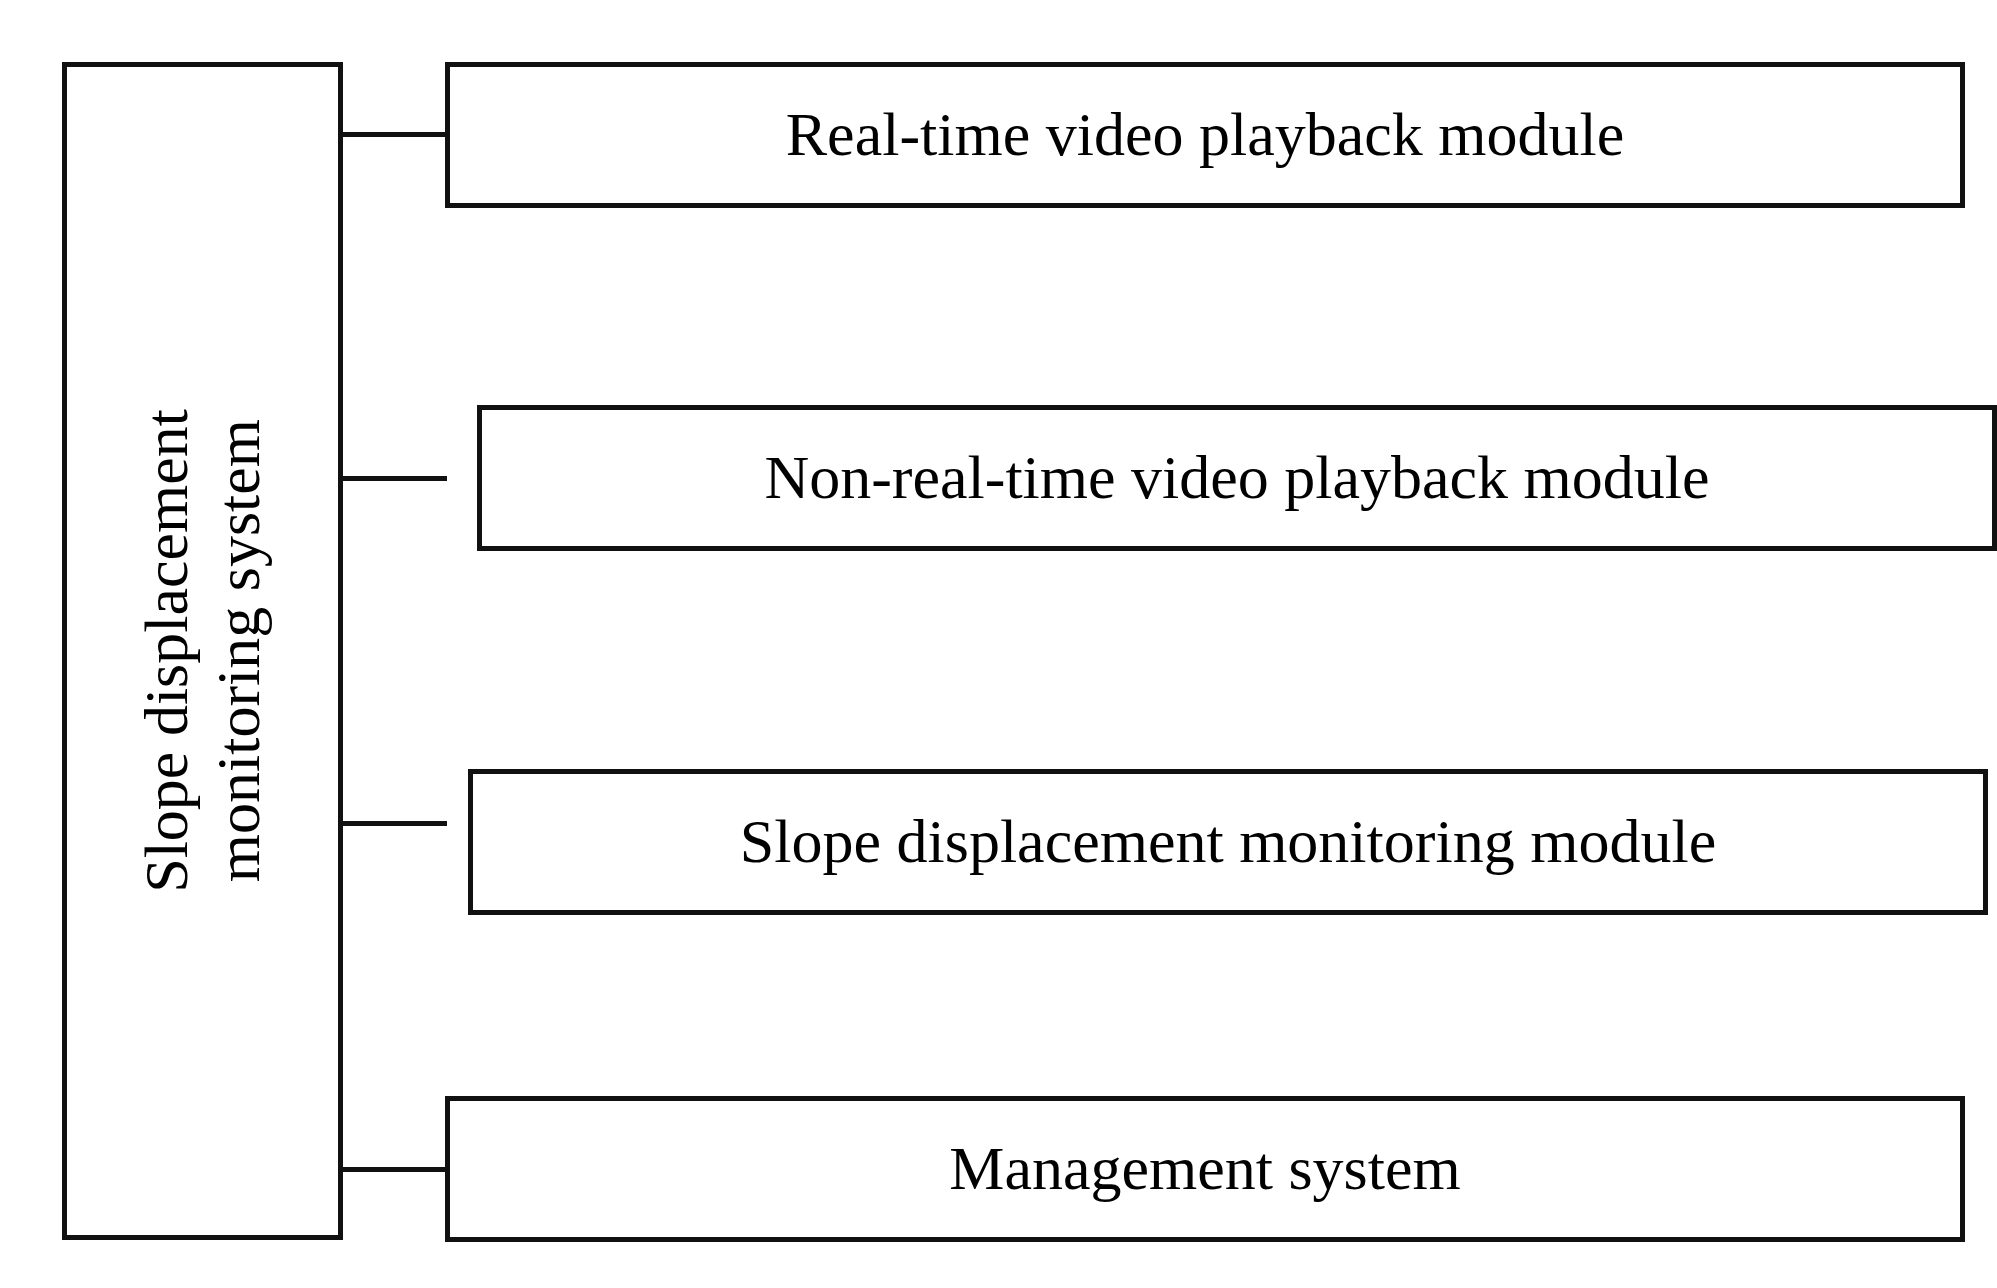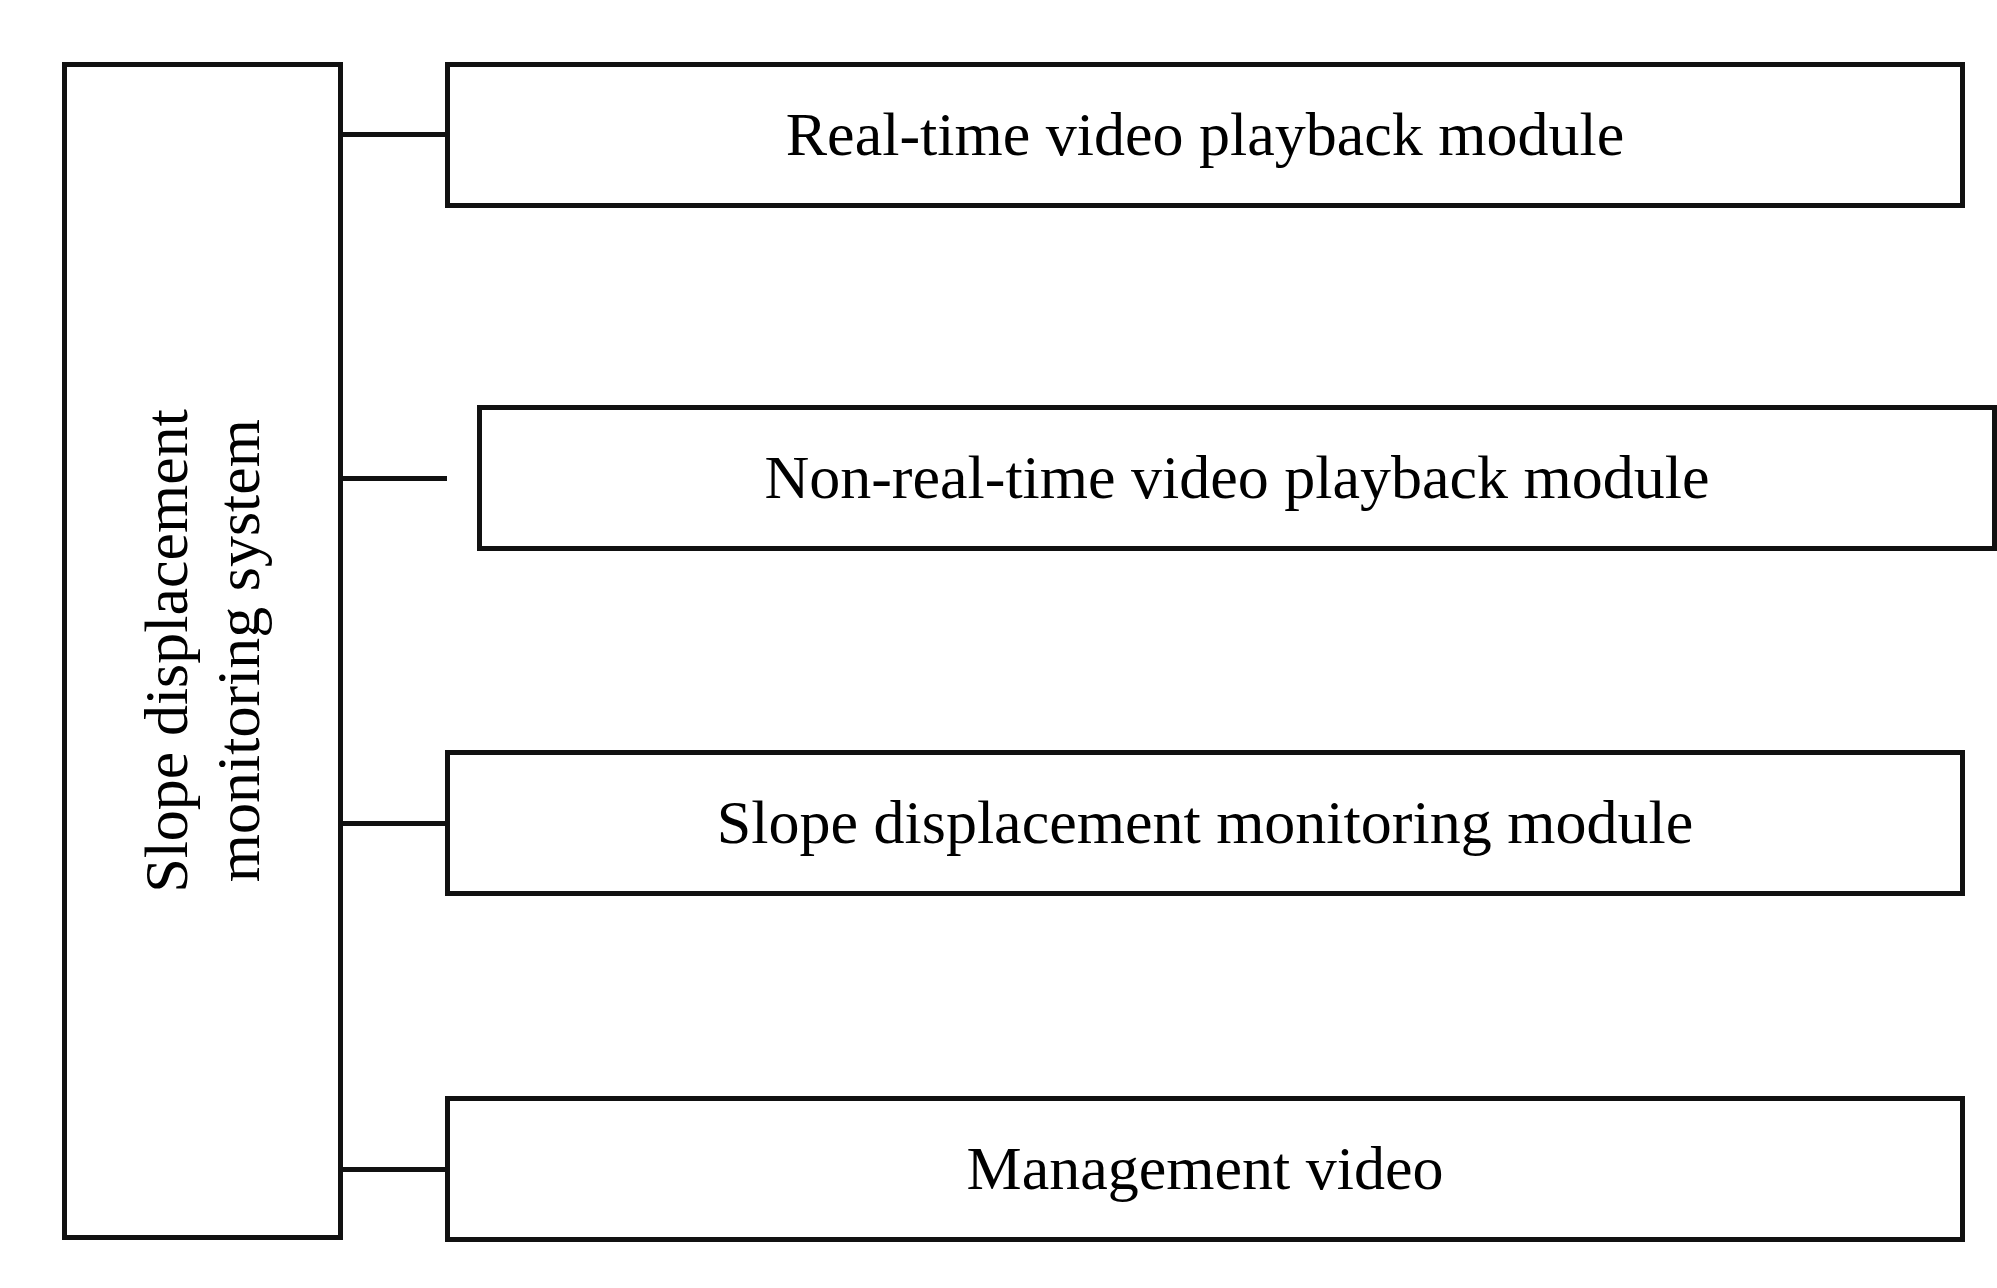--- a/index.html
+++ b/index.html
@@ -69,21 +69,21 @@
   .module-label {
     font-size: 62px;
     line-height: 1.05;
     white-space: nowrap;
     font-weight: 400;
     text-align: center;
   }
 
   .module-1 { top: 62px;   height: 146px; }
   .module-2 { top: 405px;  height: 146px; margin-left: 32px; }
-  .module-3 { top: 750px;  height: 146px; }
+  .module-3 { top: 769px;  height: 146px; margin-left: 23px; }
   .module-4 { top: 1096px; height: 146px; }
 
   
   .connector {
     position: absolute;
     left: 341px;
     width: 106px;
     height: 5px;
     background: #111111;
   }
@@ -115,16 +115,16 @@
 
   <div class="module-box module-2">
     <span class="module-label">Non-real-time video playback module</span>
   </div>
 
   <div class="module-box module-3">
     <span class="module-label">Slope displacement monitoring module</span>
   </div>
 
   <div class="module-box module-4">
-    <span class="module-label">Management video</span>
+    <span class="module-label">Management system</span>
   </div>
 
 </div>
 
 </body></html>

